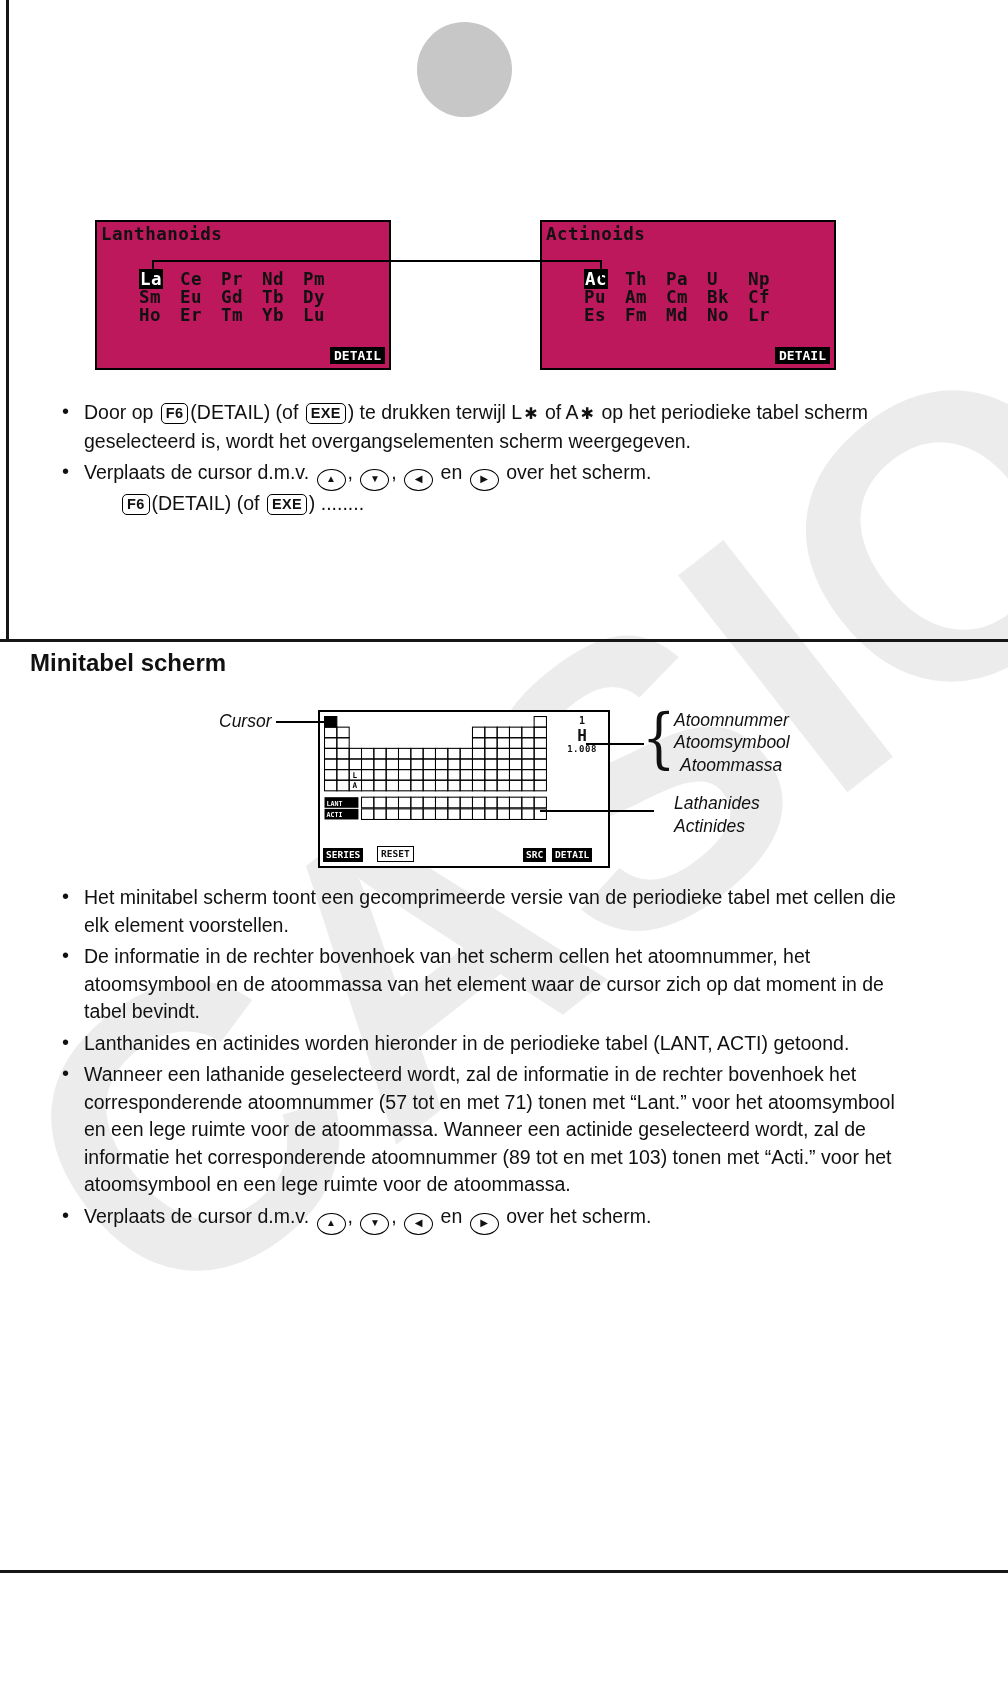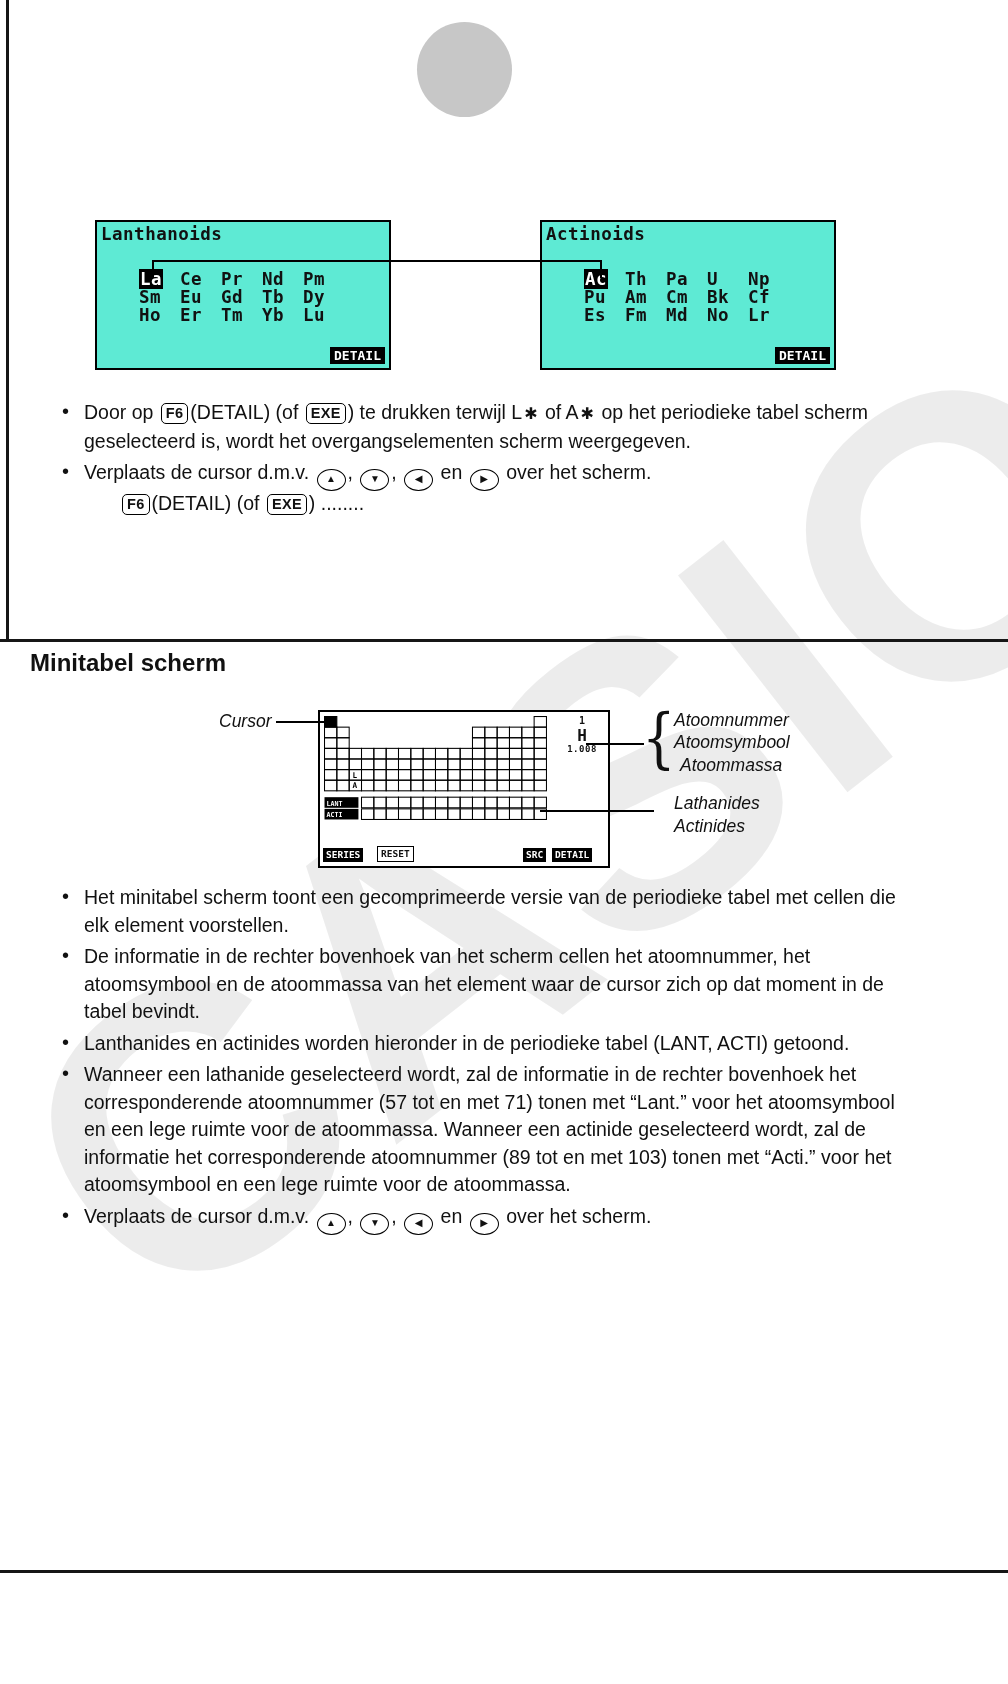--- a/index.html
+++ b/index.html
@@ -10,21 +10,21 @@
              font-size:400px;font-weight:bold;color:#000;opacity:0.07;
              transform:rotate(-38deg);transform-origin:50% 50%;z-index:0;white-space:nowrap;}
   .gray-circle{position:absolute;left:417px;top:22px;width:95px;height:95px;border-radius:50%;
                background:#c7c7c7;z-index:1;}
   .rule{position:absolute;background:#161616;z-index:1;}
   .left-rule{left:6px;top:0;width:3px;height:641px;}
   .divider{left:0;top:639px;width:1008px;height:3px;}
   .bottom-rule{left:0;top:1570px;width:1008px;height:3px;}
   
   .calc-screen{position:absolute;width:296px;height:150px;border:2.5px solid #000;
-               box-sizing:border-box;background:#5eead4;z-index:2;}
+               box-sizing:border-box;background:#be185d;z-index:2;}
   .scr-lant{left:95px;top:220px;}
   .scr-act{left:540px;top:220px;}
   .scr-title{font-family:"DejaVu Sans Mono",monospace;font-weight:bold;font-size:17.5px;
              padding:2px 0 0 4px;letter-spacing:0.5px;}
   .scr-rows{margin-top:26px;padding-left:42px;}
   .scr-row{height:18px;line-height:18px;font-size:0;}
   .cell{display:inline-block;width:41px;font-family:"DejaVu Sans Mono",monospace;
         font-weight:bold;font-size:17.5px;letter-spacing:0.5px;}
   .hl{background:#000;color:#fff;padding:0 1px;}
   .scr-detail{position:absolute;right:4px;bottom:4px;background:#000;color:#fff;

